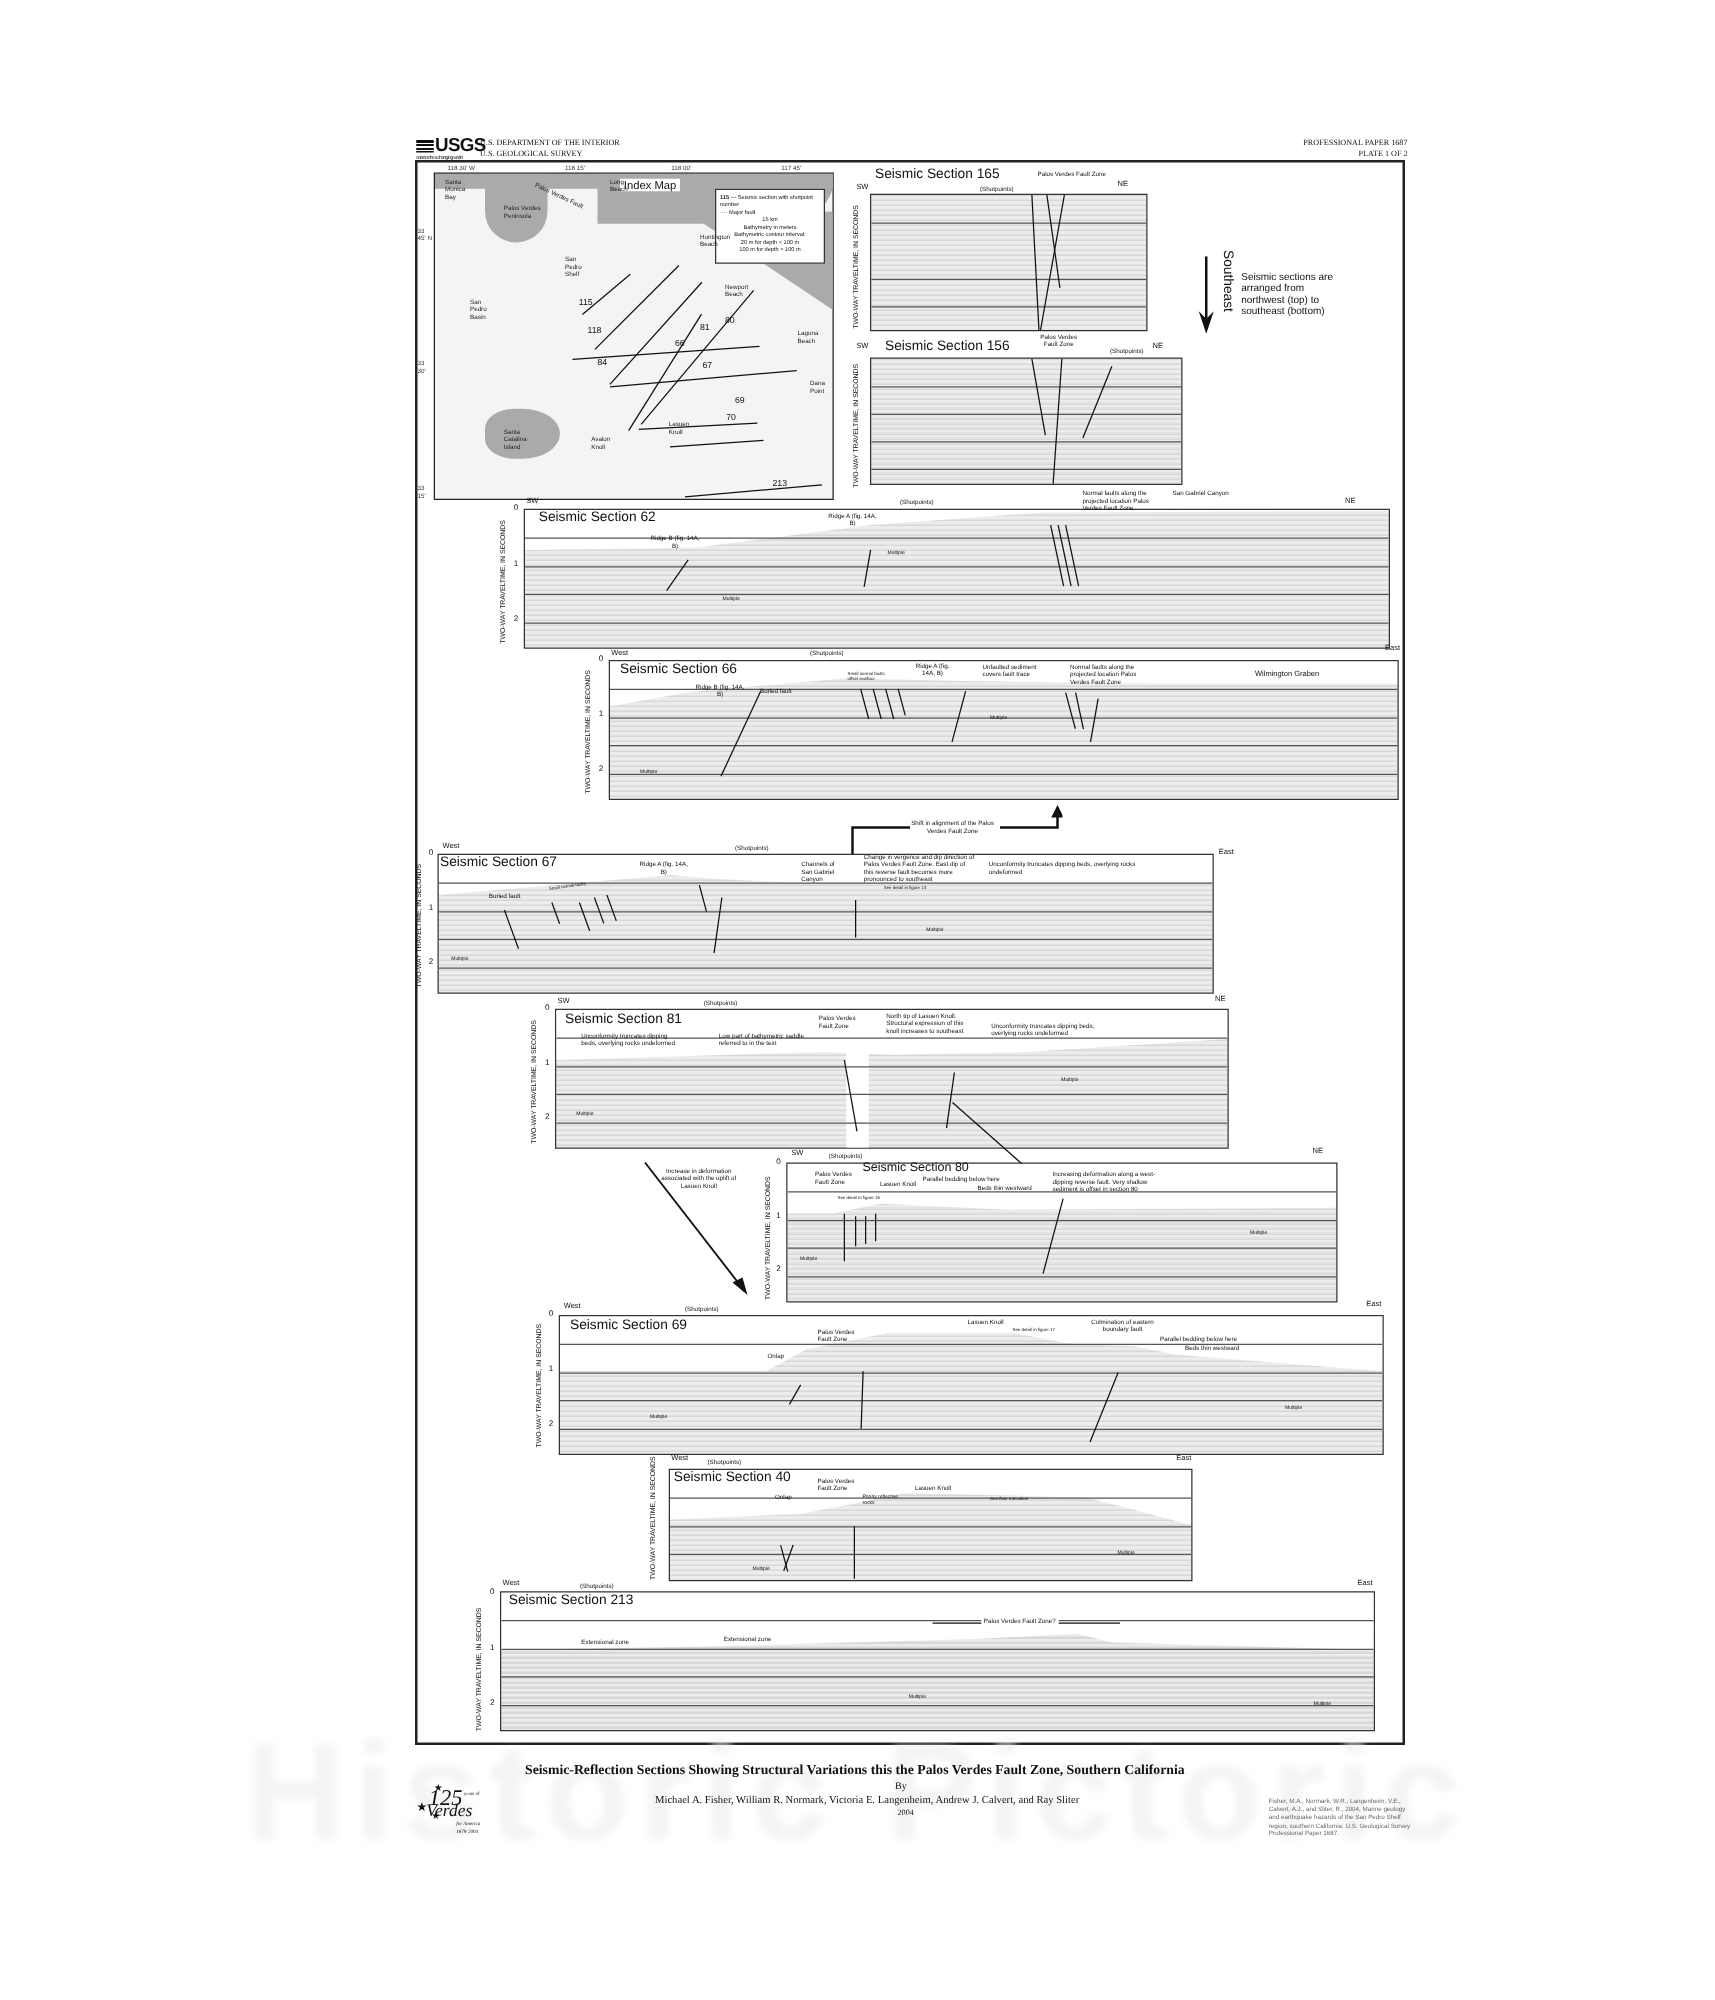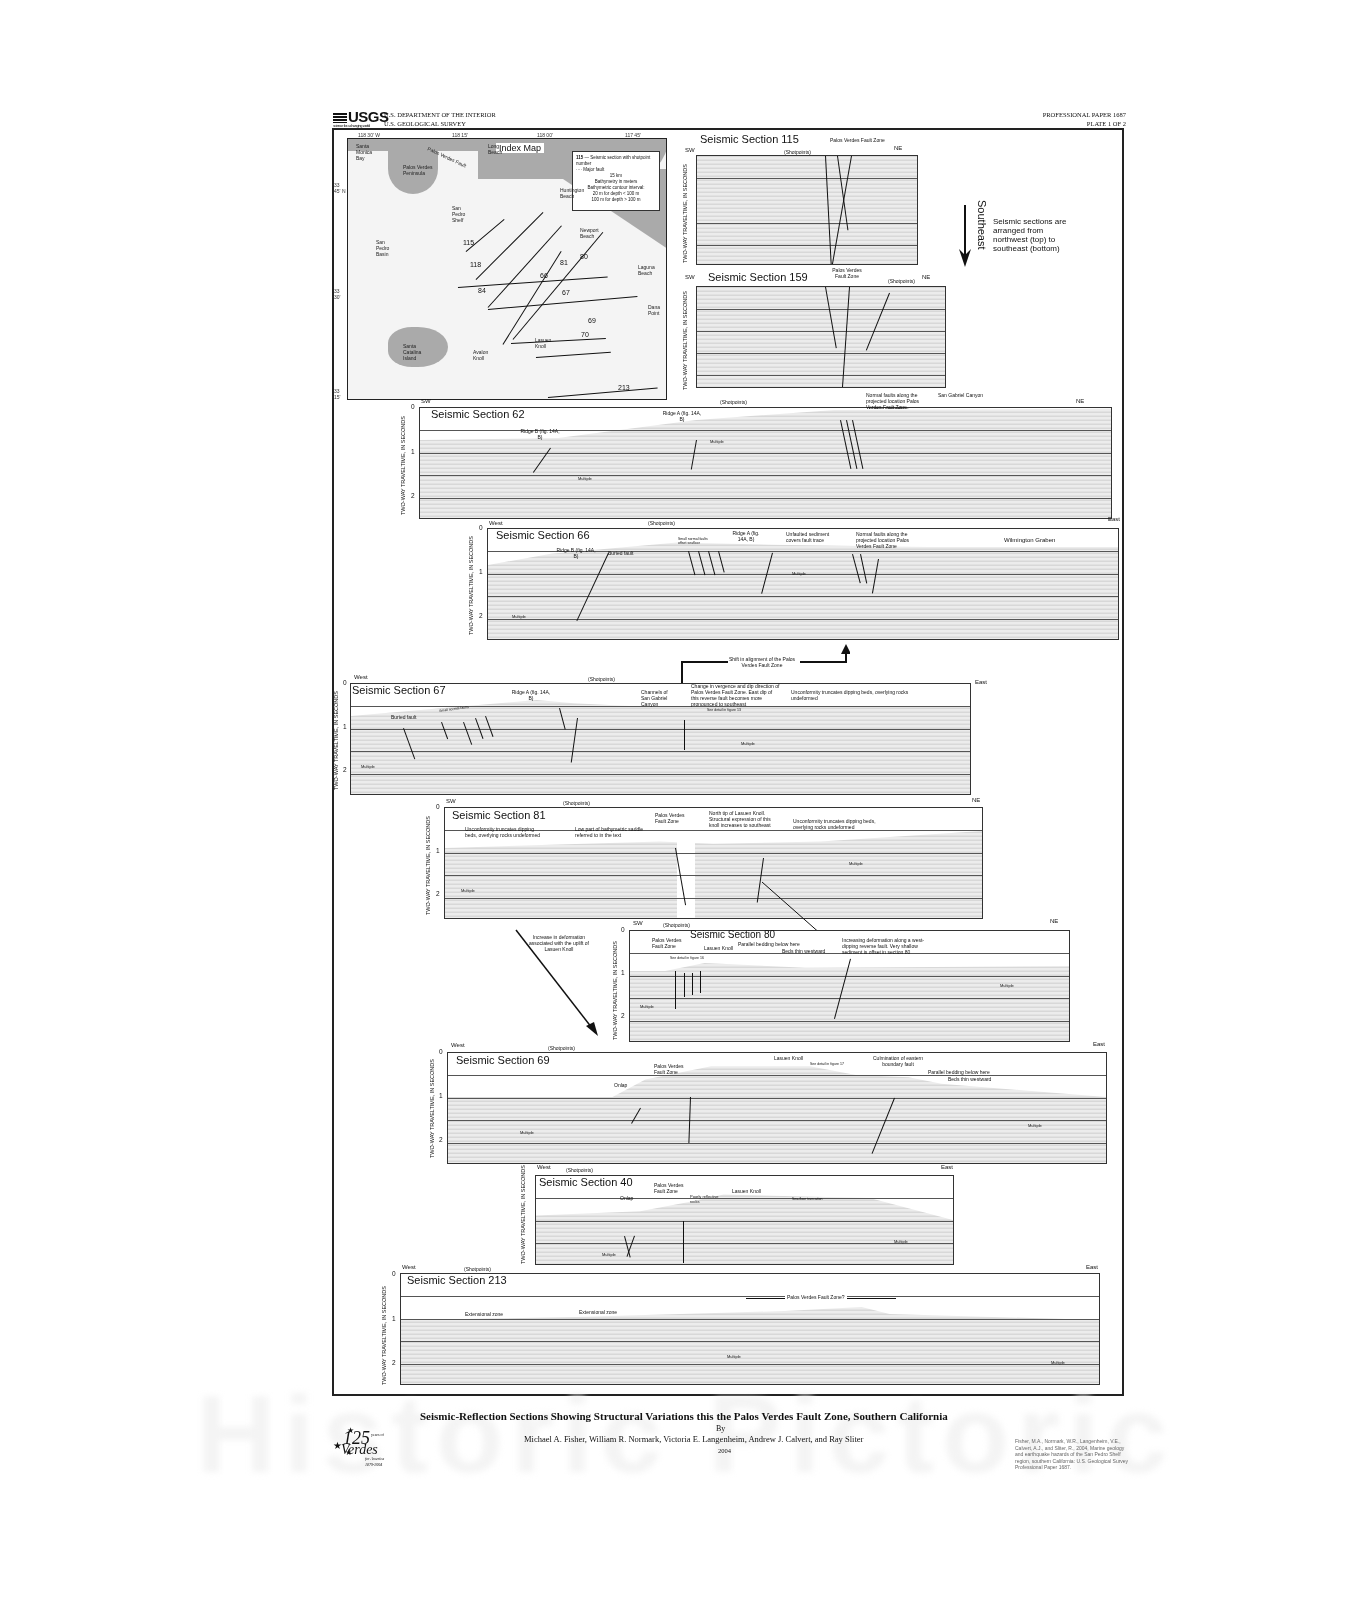--- a/index.html
+++ b/index.html
@@ -127,37 +127,37 @@
 <div class="lab" style="left:830px;top:137px;font-size:5px">Palos Verdes Fault Zone</div>
 <div class="yaxis" style="left:682px;top:158px;height:105px">TWO-WAY TRAVELTIME, IN SECONDS</div>
 <div class="section" style="left:696px;top:155px;width:222px;height:110px">
   <div class="gridline" style="top:22px"></div>
     <div class="gridline" style="top:67px"></div>
     <div class="gridline" style="top:89px"></div>
   <div class="fault" style="left:128px;top:0;height:110px;transform:rotate(-3deg)"></div>
   <div class="fault" style="left:140px;top:0;height:75px;transform:rotate(-8deg)"></div>
   <div class="fault" style="left:154px;top:0;height:110px;transform:rotate(10deg)"></div>
 </div>
-<div class="abs" style="left:700px;top:133px;font-size:11px">Seismic Section 115</div>
+<div class="abs" style="left:700px;top:133px;font-size:11px">Seismic Section 165</div>
 
 <div class="lab" style="left:685px;top:274px">SW</div>
 <div class="lab" style="left:922px;top:274px">NE</div>
 <div class="lab" style="left:888px;top:278px;font-size:5px">(Shotpoints)</div>
 <div class="lab" style="left:830px;top:267px;width:34px;font-size:5px;text-align:center">Palos Verdes Fault Zone</div>
 <div class="yaxis" style="left:682px;top:290px;height:100px">TWO-WAY TRAVELTIME, IN SECONDS</div>
 <div class="section" style="left:696px;top:286px;width:250px;height:102px">
   <div class="gridline" style="top:22px"></div>
     <div class="gridline" style="top:44px"></div>
     <div class="gridline" style="top:66px"></div>
     <div class="gridline" style="top:88px"></div>
   <div class="fault" style="left:128px;top:0;height:62px;transform:rotate(-10deg)"></div>
   <div class="fault" style="left:152px;top:0;height:102px;transform:rotate(4deg)"></div>
   <div class="fault" style="left:192px;top:6px;height:62px;transform:rotate(22deg)"></div>
 </div>
-<div class="abs" style="left:708px;top:271px;font-size:11px">Seismic Section 159</div>
+<div class="abs" style="left:708px;top:271px;font-size:11px">Seismic Section 156</div>
 
 <div class="lab" style="left:421px;top:398px">SW</div>
 <div class="lab" style="left:1076px;top:398px">NE</div>
 <div class="lab" style="left:720px;top:399px;font-size:5px">(Shotpoints)</div>
 <div class="tick" style="left:411px;top:403px">0</div>
 <div class="tick" style="left:411px;top:448px">1</div>
 <div class="tick" style="left:411px;top:492px">2</div>
 <div class="yaxis" style="left:400px;top:415px;height:100px">TWO-WAY TRAVELTIME, IN SECONDS</div>
 <div class="section" style="left:419px;top:407px;width:693px;height:112px">
   <div class="water" style="height:40px;clip-path:polygon(0 0,100% 0,100% 2%,60% 5%,40% 30%,20% 75%,0 80%)"></div>

